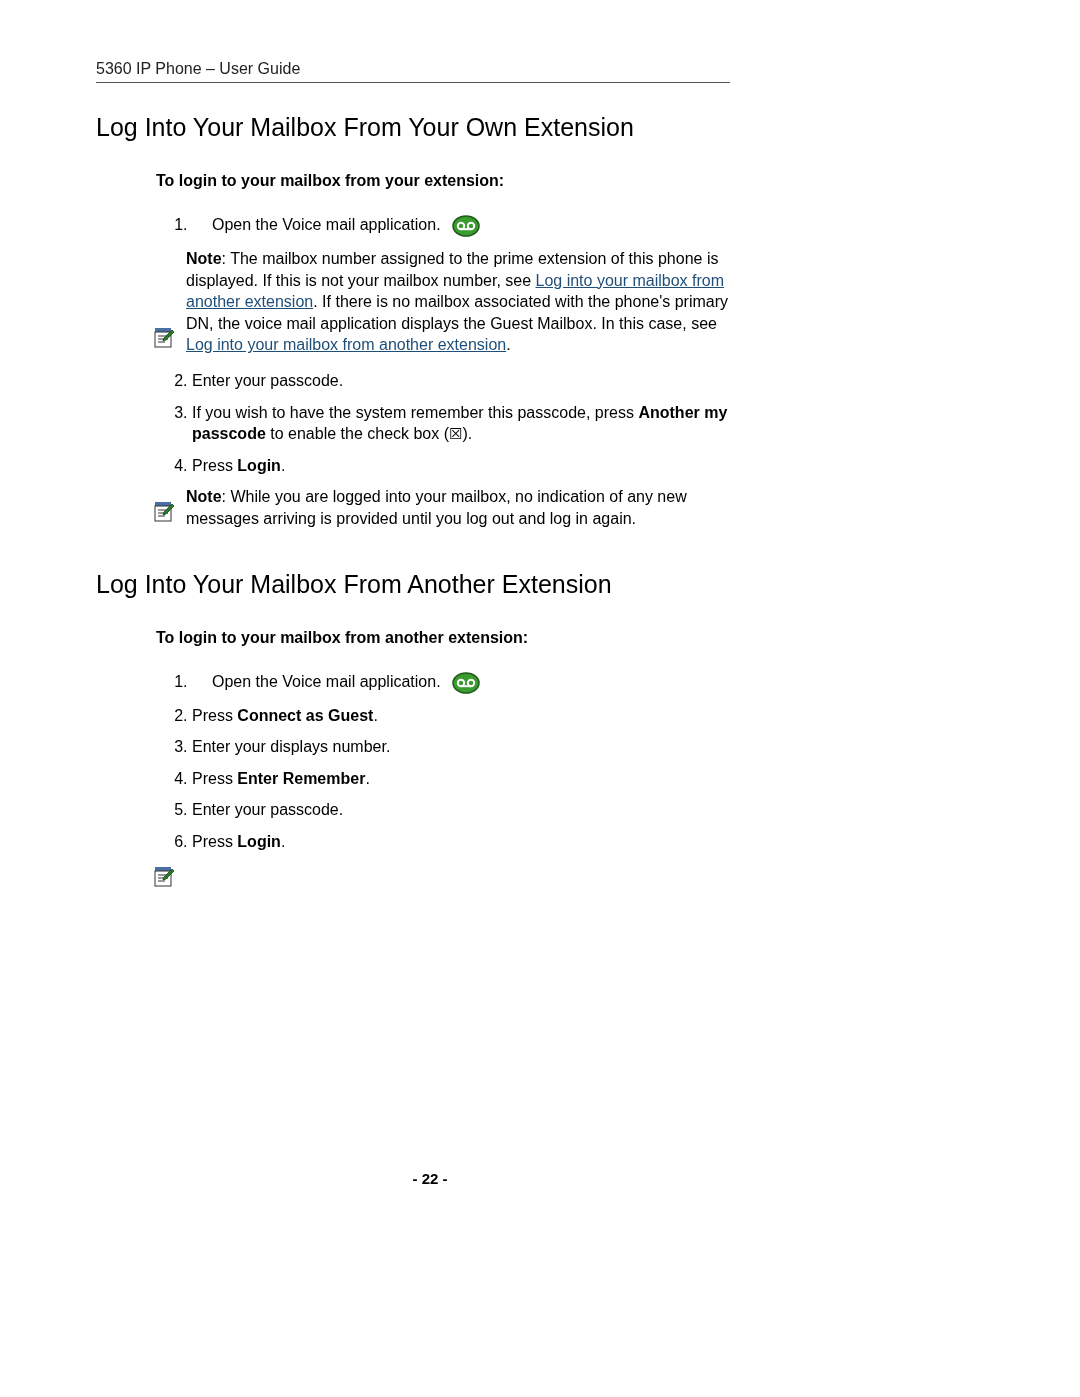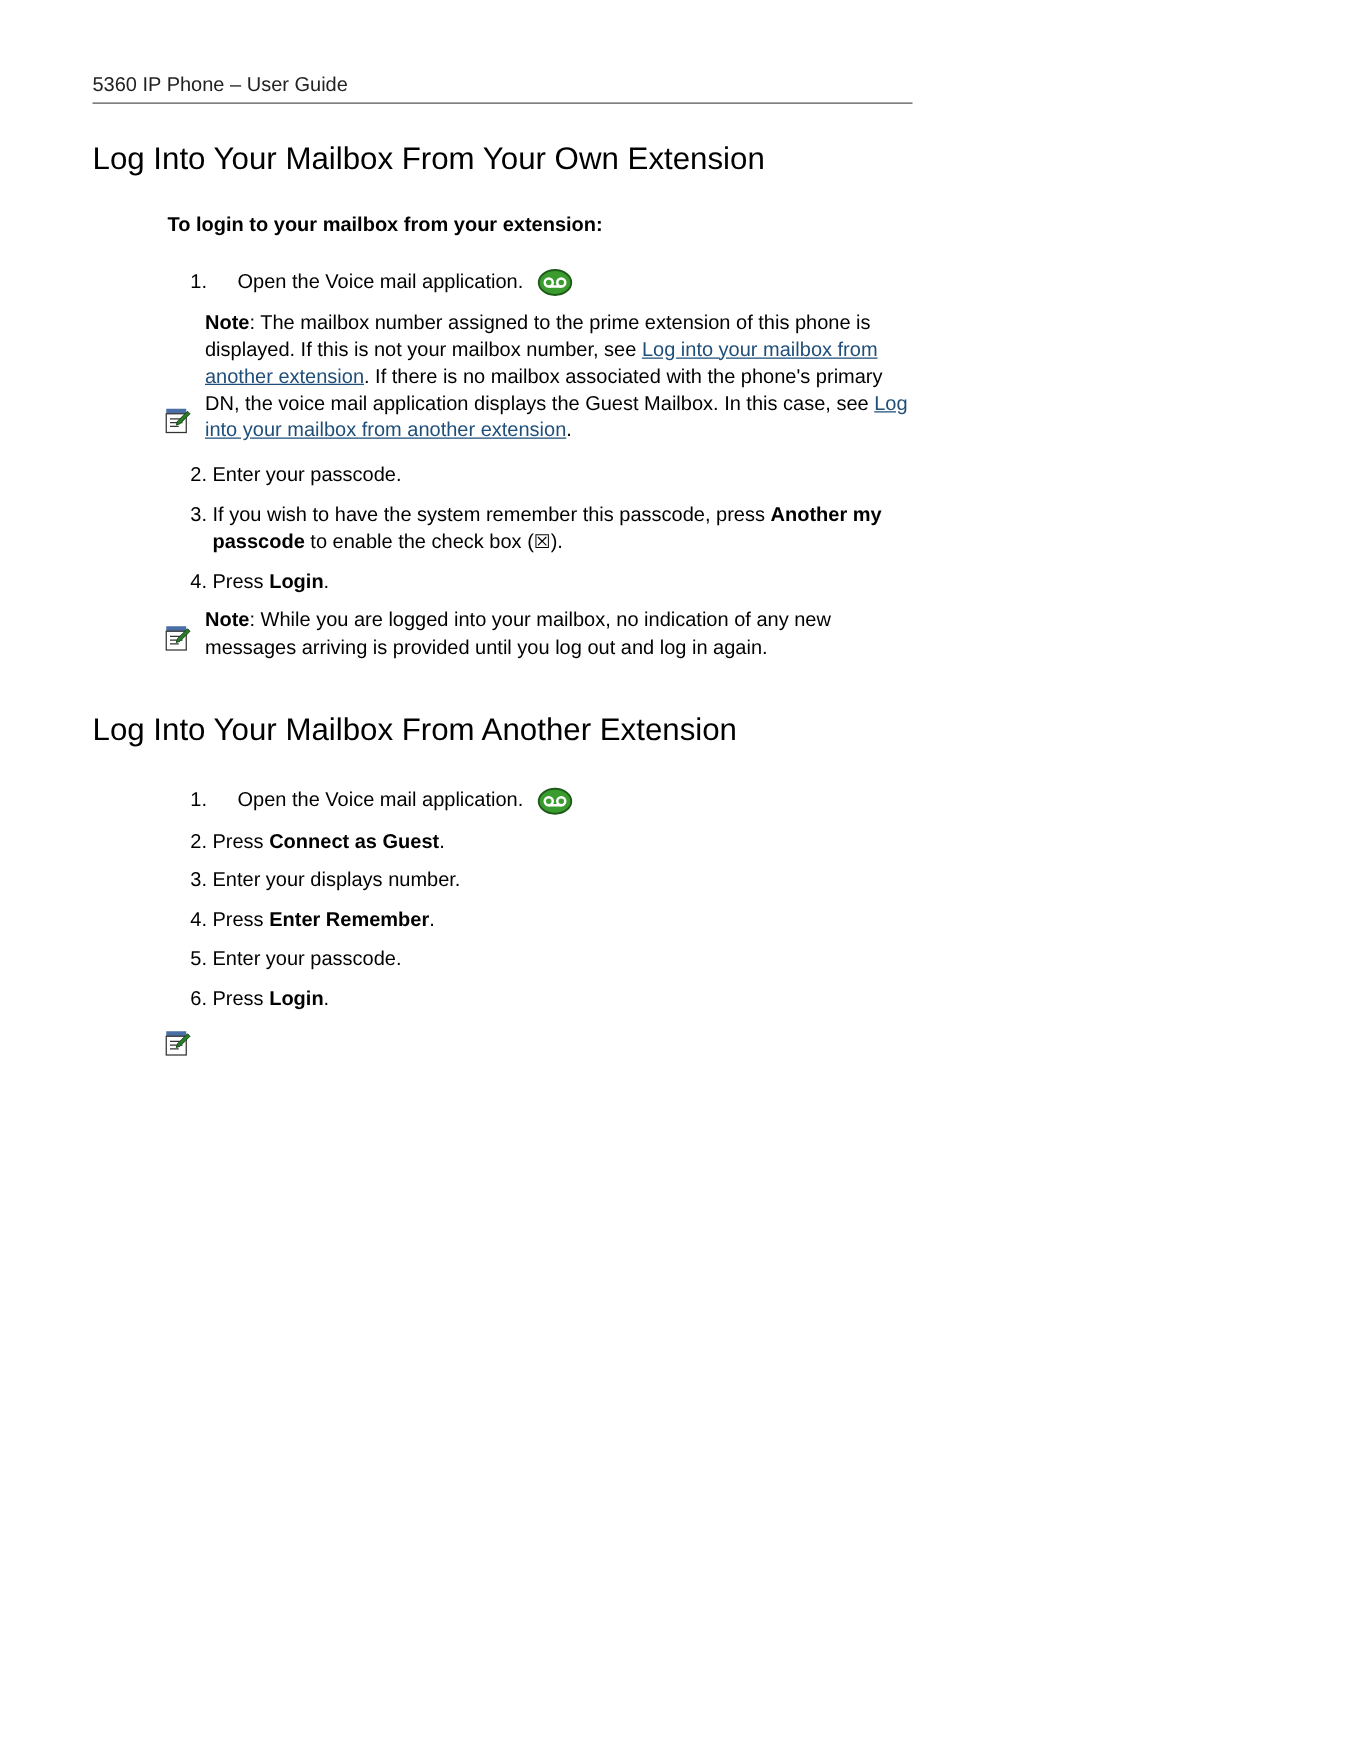--- a/index.html
+++ b/index.html
@@ -7,21 +7,21 @@
     padding: 0;
     background: #fff;
     font-family: Arial, Helvetica, sans-serif;
     color: #000;
   }
   .page {
     width: 860px;
     min-height: 1397px;
     position: relative;
     box-sizing: border-box;
-    padding: 60px 130px 40px 74px;
+    padding: 60px 130px 40px 96px;
   }
   .header-line {
     font-size: 16px;
     color: #222;
     padding-bottom: 4px;
     border-bottom: 1px solid #555;
     margin-bottom: 30px;
   }
   h1 {
     font-size: 25px;
@@ -156,20 +156,21 @@
       <span class="note-text">
         <span class="bold">Note</span><span>: While you are logged into your mailbox, no indication of any new messages arriving is provided until you log out and log in again.</span>
       </span>
     </div>
   </div>
 
   <h1 class="sec2">Log Into Your Mailbox From Another Extension</h1>
 
   <div class="section-indent">
 
+    <div class="subhead">To login to your mailbox from another extension:</div>
 
     <ol class="steps" start="1">
       <li>
         <span class="step-text">Open the Voice mail application.</span>
         <span class="vm-icon">
           <svg width="30" height="24" viewBox="0 0 30 24">
             <ellipse cx="15" cy="12" rx="13" ry="10" fill="#3a9b2e" stroke="#1e5a18" stroke-width="1.5"></ellipse>
             <circle cx="10" cy="12" r="3.2" fill="none" stroke="#fff" stroke-width="2"></circle>
             <circle cx="20" cy="12" r="3.2" fill="none" stroke="#fff" stroke-width="2"></circle>
             <line x1="10" y1="15.2" x2="20" y2="15.2" stroke="#fff" stroke-width="2"></line>
@@ -196,13 +197,14 @@
           <rect x="3" y="6" width="16" height="15" fill="#fff" stroke="#333" stroke-width="1"></rect>
           <line x1="6" y1="10" x2="16" y2="10" stroke="#333" stroke-width="1"></line>
           <line x1="6" y1="13" x2="16" y2="13" stroke="#333" stroke-width="1"></line>
           <line x1="6" y1="16" x2="13" y2="16" stroke="#333" stroke-width="1"></line>
           <path d="M14 14 L22 6 L20 4 L12 12 L11 15 Z" fill="#2a7a2a" stroke="#164a16" stroke-width="0.8"></path>
         </svg>
       </span>
     </div>
   </div>
 
+  <div class="footer">- 22 -</div>
 </div>
 
 </body></html>

